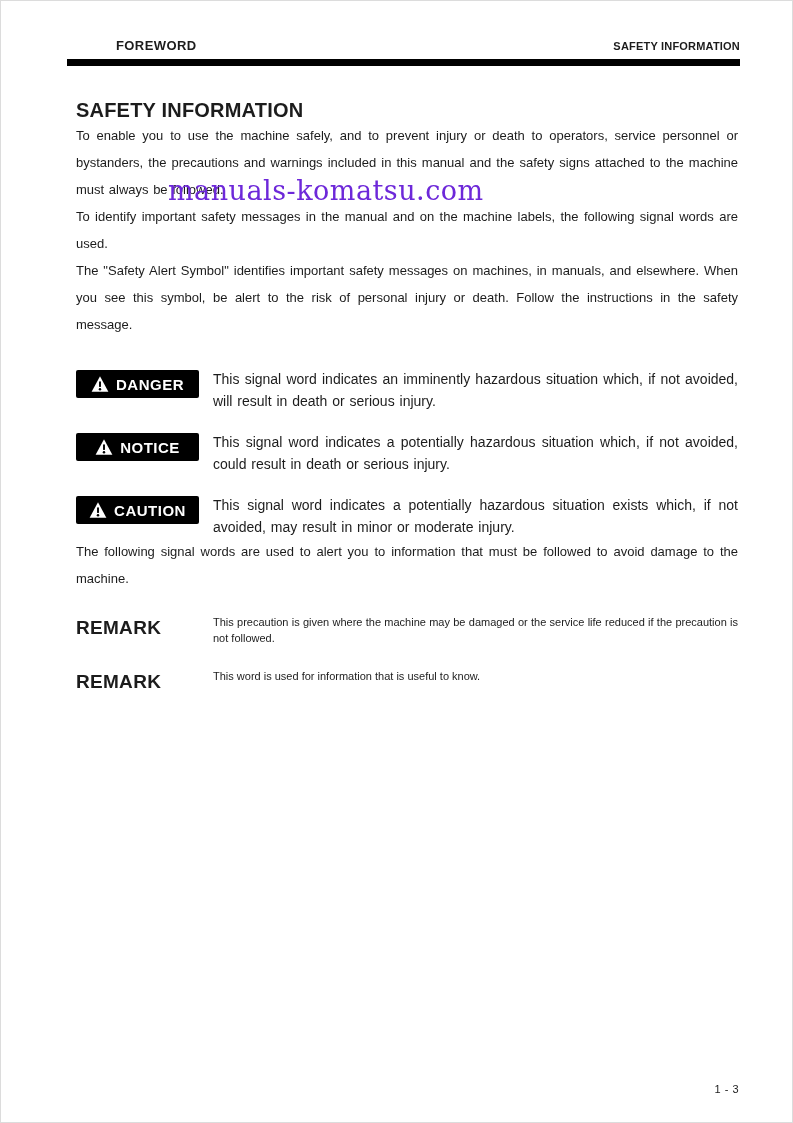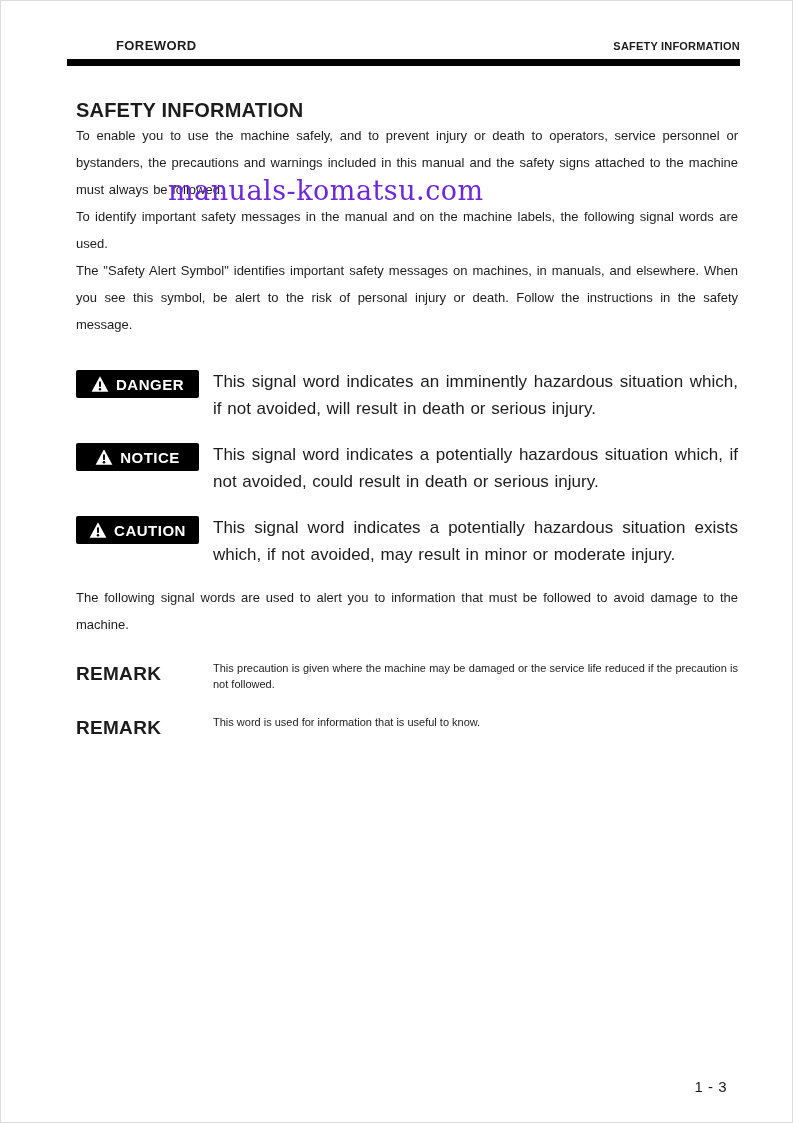--- a/index.html
+++ b/index.html
@@ -41,58 +41,58 @@
     top: 76px; left: 92px;
     font-family: "DejaVu Serif", serif;
     font-size: 27px;
     color: #6d28d9;
     letter-spacing: 0.5px;
     white-space: nowrap;
   }
 
   .signal-block { margin-top: 30px; }
   .signal-row { display: flex; align-items: flex-start; margin-bottom: 19px; }
-  .signal-row:last-child { margin-bottom: 16px; }
+  .signal-row:last-child { margin-bottom: 0; }
   .badge {
     flex: 0 0 123px;
     height: 28px;
     margin-top: 2px;
     background: #000;
     color: #fff;
     display: flex; align-items: center; justify-content: center;
     gap: 7px;
     border-radius: 2px;
     text-align: center;
   }
   .badge .tri-icon { display: inline-flex; width: 18px; height: 16px; }
   .badge .tri-icon svg { width: 100%; height: 100%; display: block; }
   .badge-label {
     font-size: 15px; font-weight: bold; letter-spacing: 0.5px;
   }
   .signal-text {
     margin: 0 0 0 14px; flex: 1;
-    font-size: 17px; line-height: 27px; text-align: justify; word-spacing: 1px;
+    font-size: 14px; line-height: 22px; text-align: justify; word-spacing: 1px;
   }
 
   .notice-block { margin-top: 22px; }
   .notice-row { display: flex; align-items: flex-start; margin-bottom: 22px; }
   .notice-row:last-child { margin-bottom: 0; }
   .notice-label {
     flex: 0 0 123px;
     font-size: 19px; font-weight: bold; letter-spacing: 0.3px;
     margin-top: 3px;
   }
   .notice-text {
     margin: 0 0 0 14px; flex: 1;
     font-size: 11px; line-height: 16px; text-align: justify;
   }
 
   .footer-page {
-    position: absolute; right: 65px; bottom: 27px;
-    font-size: 15px; letter-spacing: 0.5px;
+    position: absolute; right: 53px; bottom: 27px;
+    font-size: 11px; letter-spacing: 0.5px;
   }
 </style>
 </head>
 <body>
 
 <div class="page">
 
   <div class="header">
     <div class="header-row">
       <span class="header-left">FOREWORD</span>

